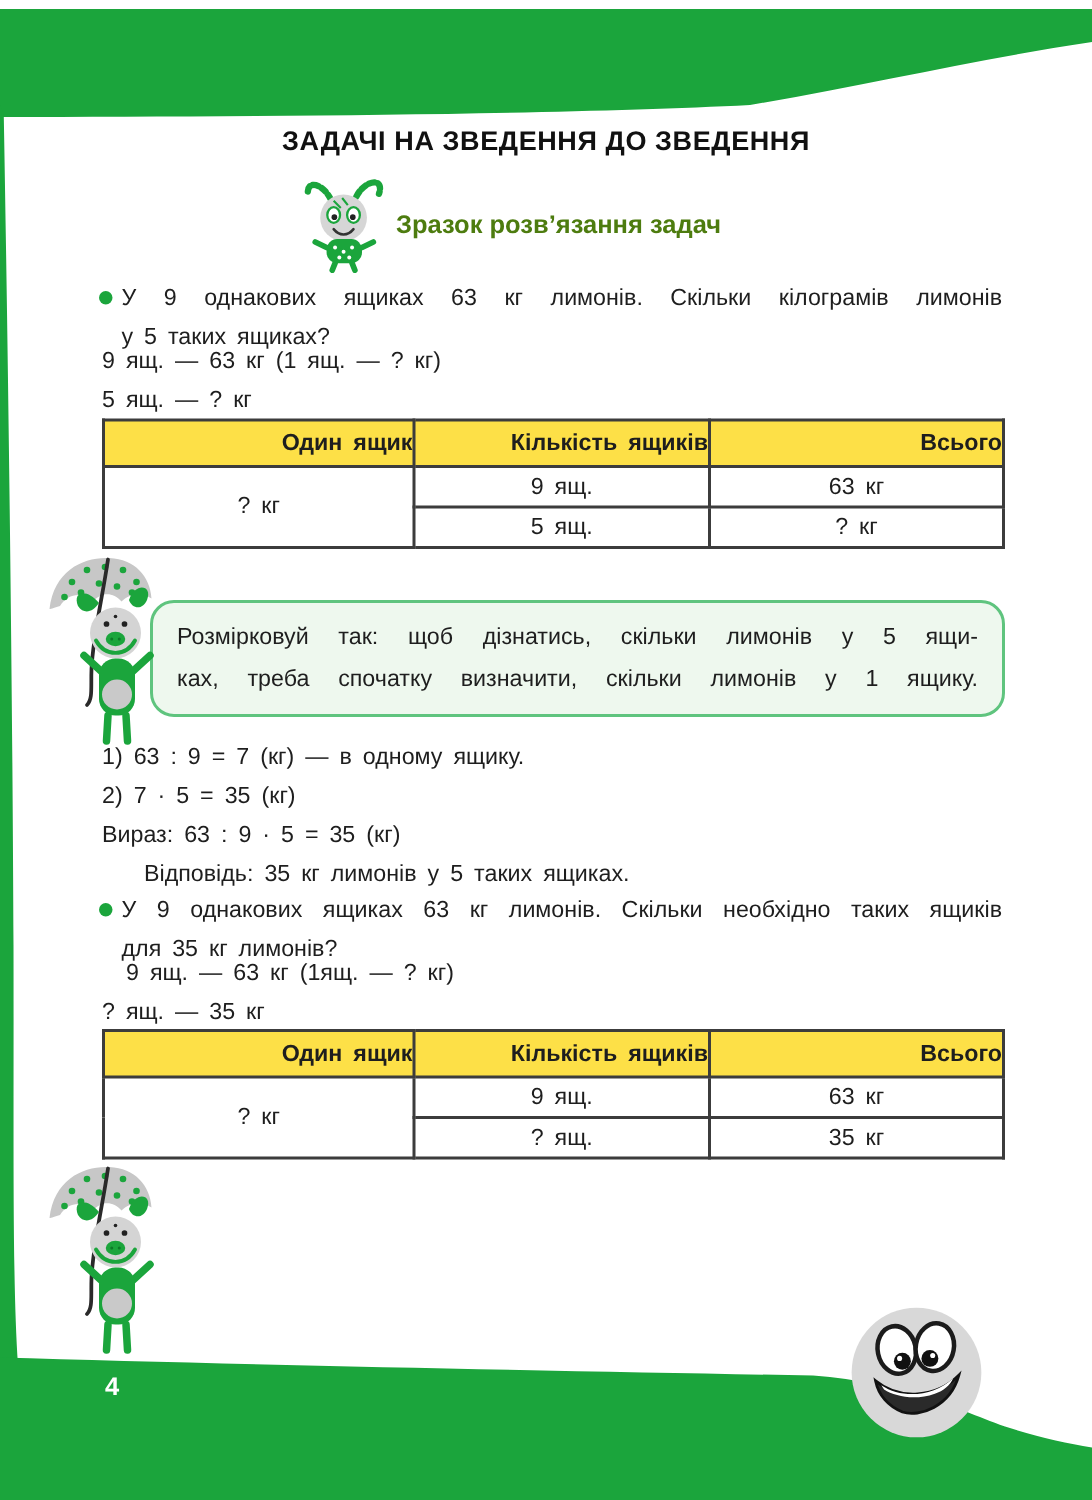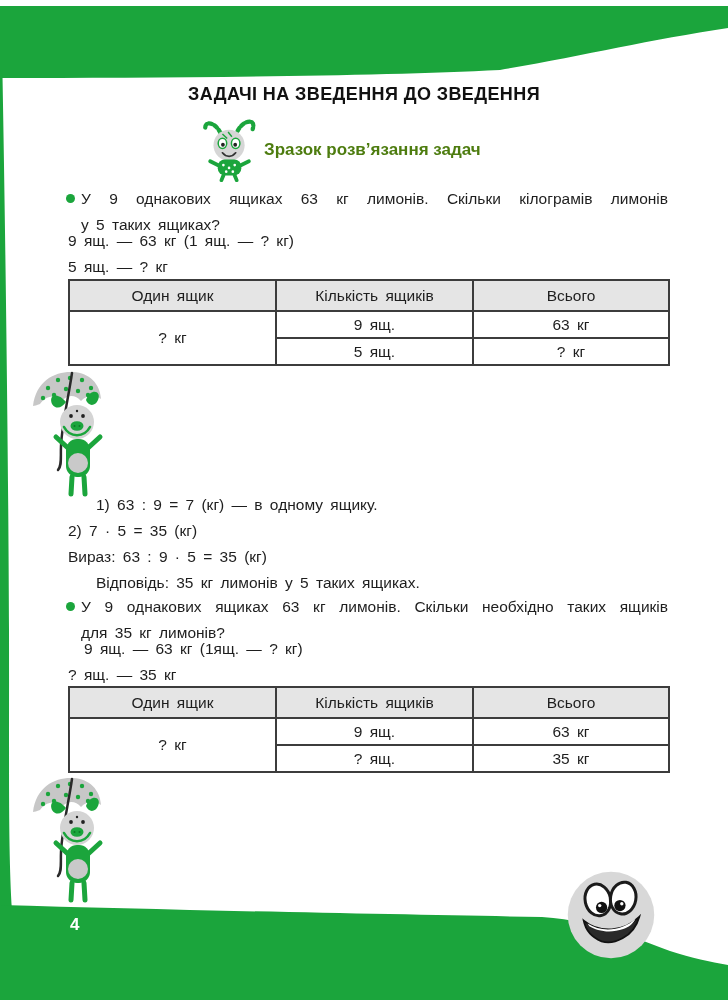--- a/index.html
+++ b/index.html
@@ -21,21 +21,21 @@
 
   .bodytext{font-size:15.5px;line-height:26px;color:#1e1e1e;word-spacing:3px;}
   .jline{text-align:justify;text-align-last:justify;}
   .problem{width:587px;}
   .bullet{width:9px;height:9px;border-radius:50%;background:#1ba53c;}
 
   
   .dtable{border-collapse:collapse;width:600px;table-layout:fixed;}
   .dtable th,.dtable td{border:2px solid #3c3c3c;text-align:center;padding:0;
         font-size:15.5px;color:#1e1e1e;word-spacing:3px;}
-  .dtable th{background:#e5e5e5;font-weight:400;height:29px;}
+  .dtable th{background:#fde047;font-weight:700;height:29px;text-align:right;}
   .dtable td{height:25px;font-weight:400;background:#fff;}
 
   
   .hint{width:534px;background:#eef8ee;border:2px solid #5fc47e;border-radius:16px;
         padding:9px 16px;font-size:15.5px;line-height:28px;color:#1e1e1e;word-spacing:2px;}
   .hint .jline{text-align:justify;text-align-last:justify;}
 
   .page-num{color:#fff;font-size:17px;font-weight:bold;z-index:4;}
   .z1{z-index:1}.z2{z-index:2}.z3{z-index:3}
 </style>
@@ -169,22 +169,26 @@
         <circle cx="51.5" cy="60" r="1" fill="#0d7a28"></circle>
       <path d="M36,61 C42,72 56,72 62,61" stroke="#1ba53c" stroke-width="2.6" fill="none" stroke-linecap="round"></path>
       <path d="M40,82 L28,71" stroke="#1ba53c" stroke-width="5" stroke-linecap="round"></path>
       <path d="M60,82 L72,71" stroke="#1ba53c" stroke-width="5" stroke-linecap="round"></path>
       <rect x="38" y="73" width="24" height="38" rx="11" fill="#1ba53c"></rect>
       <circle cx="50" cy="97" r="10" fill="#c9c9c9"></circle>
       <path d="M44,111 L43,128 M56,111 L57,128" stroke="#1ba53c" stroke-width="5" stroke-linecap="round"></path>
     </svg>
   </div>
 
-
-  <div class="abs bodytext" style="left:68px;top:492px;margin-left:28px;">1) 63 : 9 = 7 (кг) — в одному ящику.</div>
+  <div class="abs hint z2" style="left:100px;top:400px;">
+    <div class="jline">Розмірковуй так: щоб дізнатись, скільки лимонів у 5 ящи-</div>
+    <div class="jline">ках, треба спочатку визначити, скільки лимонів у 1 ящику.</div>
+  </div>
+
+  <div class="abs bodytext" style="left:68px;top:492px;">1) 63 : 9 = 7 (кг) — в одному ящику.</div>
   <div class="abs bodytext" style="left:68px;top:518px;">2) 7 · 5 = 35 (кг)</div>
   <div class="abs bodytext" style="left:68px;top:544px;">Вираз: 63 : 9 · 5 = 35 (кг)</div>
   <div class="abs bodytext" style="left:68px;top:570px;margin-left:28px;">Відповідь: 35 кг лимонів у 5 таких ящиках.</div>
 
   <div class="abs bullet" style="left:66px;top:602px;"></div>
   <div class="abs bodytext problem" style="left:81px;top:594px;">
     <div class="jline">У 9 однакових ящиках 63 кг лимонів. Скільки необхідно таких ящиків</div>
     <div>для 35 кг лимонів?</div>
   </div>
   <div class="abs bodytext" style="left:84px;top:636px;">9 ящ. — 63 кг (1ящ. — ? кг)</div>

